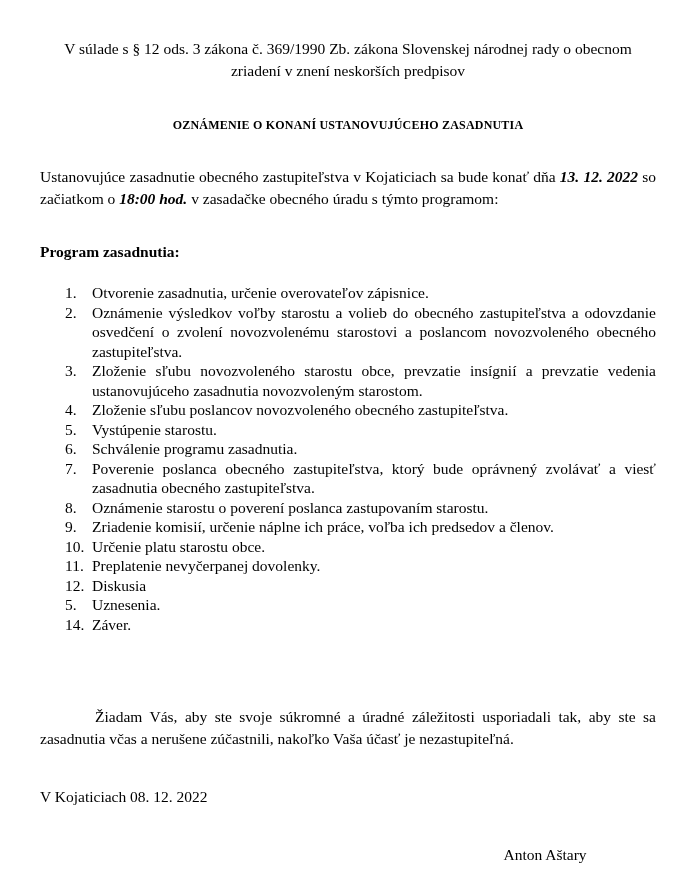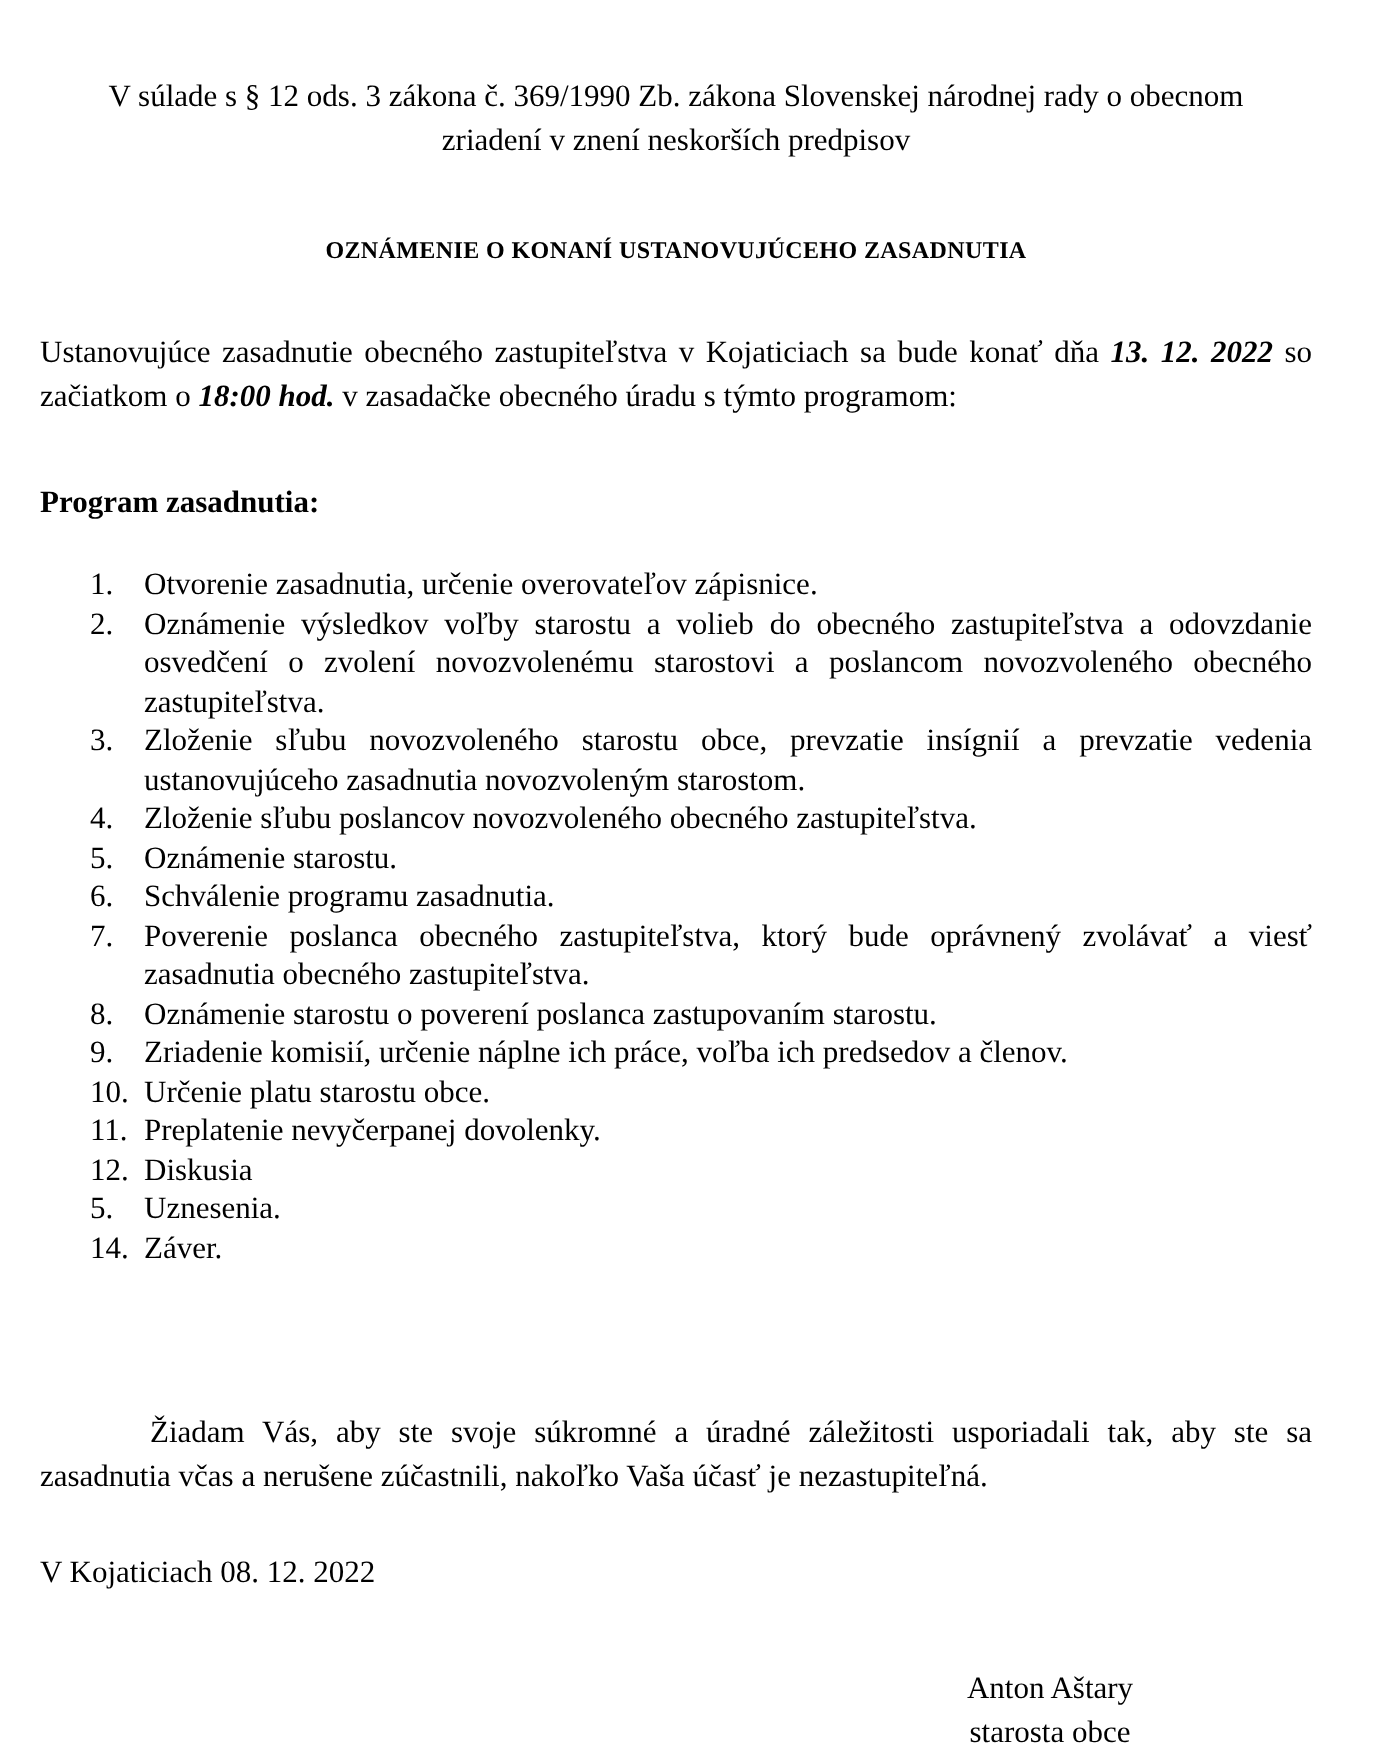--- a/index.html
+++ b/index.html
@@ -1,20 +1,20 @@
 <!DOCTYPE html>
 <html><head>
 <meta charset="utf-8">
 <style>
   html, body { margin: 0; padding: 0; background: #ffffff; }
   .page {
     width: 697px;
     height: 872px;
     box-sizing: border-box;
-    padding: 38px 41px 0 20px;
+    padding: 38px 41px 0 40px;
     background: #ffffff;
     color: #000000;
     font-family: "Liberation Serif", "DejaVu Serif", serif;
     font-size: 15.5px;
     line-height: 22px;
     overflow: hidden;
   }
   .header-note { text-align: center; }
   .doc-title {
     text-align: center;
@@ -32,21 +32,21 @@
   }
   .agenda { padding-left: 25px; }
   .agenda-item { display: flex; line-height: 19.5px; }
   .agenda-item .num { flex: 0 0 27px; }
   .agenda-item .txt { flex: 1; text-align: justify; }
   .closing {
     margin-top: 72px;
     text-align: justify;
     text-indent: 55px;
   }
-  .dateline { margin-top: 26px; }
+  .dateline { margin-top: 36px; }
   .signature {
     margin-top: 36px;
     margin-left: 410px;
     width: 190px;
     text-align: center;
     line-height: 22px;
   }
 </style>
 </head>
 <body>
@@ -76,21 +76,21 @@
     <div class="agenda-item">
         <span class="num">3.</span>
         <span class="txt">Zloženie sľubu novozvoleného starostu obce, prevzatie insígnií a prevzatie vedenia ustanovujúceho zasadnutia novozvoleným starostom.</span>
       </div>
     <div class="agenda-item">
         <span class="num">4.</span>
         <span class="txt">Zloženie sľubu poslancov novozvoleného obecného zastupiteľstva.</span>
       </div>
     <div class="agenda-item">
         <span class="num">5.</span>
-        <span class="txt">Oznámenie starostu.</span>
+        <span class="txt">Vystúpenie starostu.</span>
       </div>
     <div class="agenda-item">
         <span class="num">6.</span>
         <span class="txt">Schválenie programu zasadnutia.</span>
       </div>
     <div class="agenda-item">
         <span class="num">7.</span>
         <span class="txt">Poverenie poslanca obecného zastupiteľstva, ktorý bude oprávnený zvolávať a viesť zasadnutia obecného zastupiteľstva.</span>
       </div>
     <div class="agenda-item">

